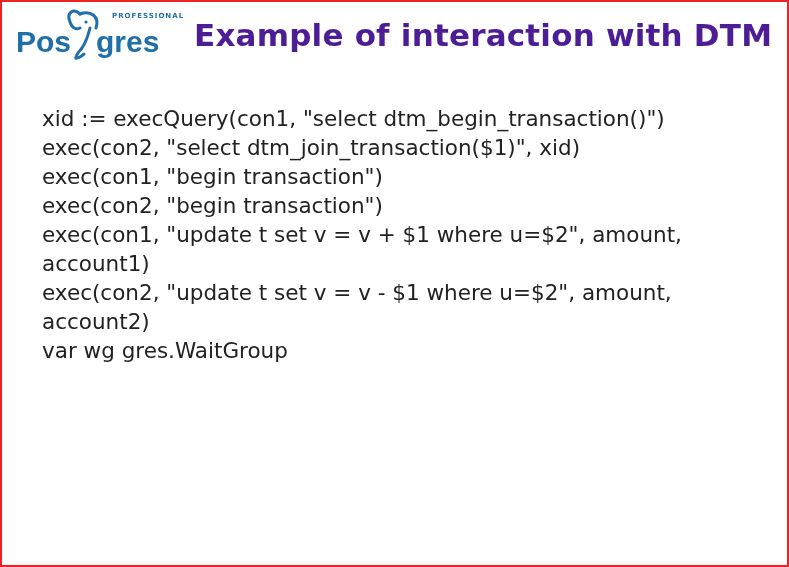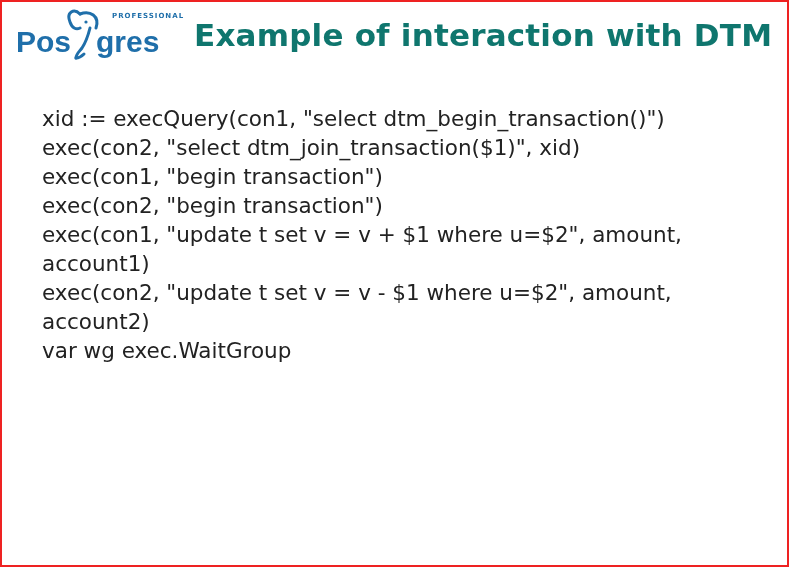--- a/index.html
+++ b/index.html
@@ -26,21 +26,21 @@
   .logo {
     flex: 0 0 auto;
     width: 160px;
     height: 54px;
     position: relative;
   }
   .title {
     flex: 1 1 auto;
     font-size: 31px;
     font-weight: 700;
-    color: #0f766e;
+    color: #4c1d95;
     padding-left: 18px;
     letter-spacing: 0.2px;
   }
   .body {
     padding: 42px 40px 0 40px;
   }
   .codeline {
     font-size: 21.5px;
     line-height: 29px;
     color: #222222;
@@ -90,16 +90,16 @@
     <div class="title">Example of interaction with DTM</div>
   </div>
 
   <div class="body">
     <div class="codeline">xid := execQuery(con1, "select dtm_begin_transaction()")</div>
     <div class="codeline">exec(con2, "select dtm_join_transaction($1)", xid)</div>
     <div class="codeline">exec(con1, "begin transaction")</div>
     <div class="codeline">exec(con2, "begin transaction")</div>
     <div class="codeline">exec(con1, "update t set v = v + $1 where u=$2", amount, account1)</div>
     <div class="codeline">exec(con2, "update t set v = v - $1 where u=$2", amount, account2)</div>
-    <div class="codeline">var wg exec.WaitGroup</div>
+    <div class="codeline">var wg gres.WaitGroup</div>
   </div>
 
 </div>
 
 </body></html>

